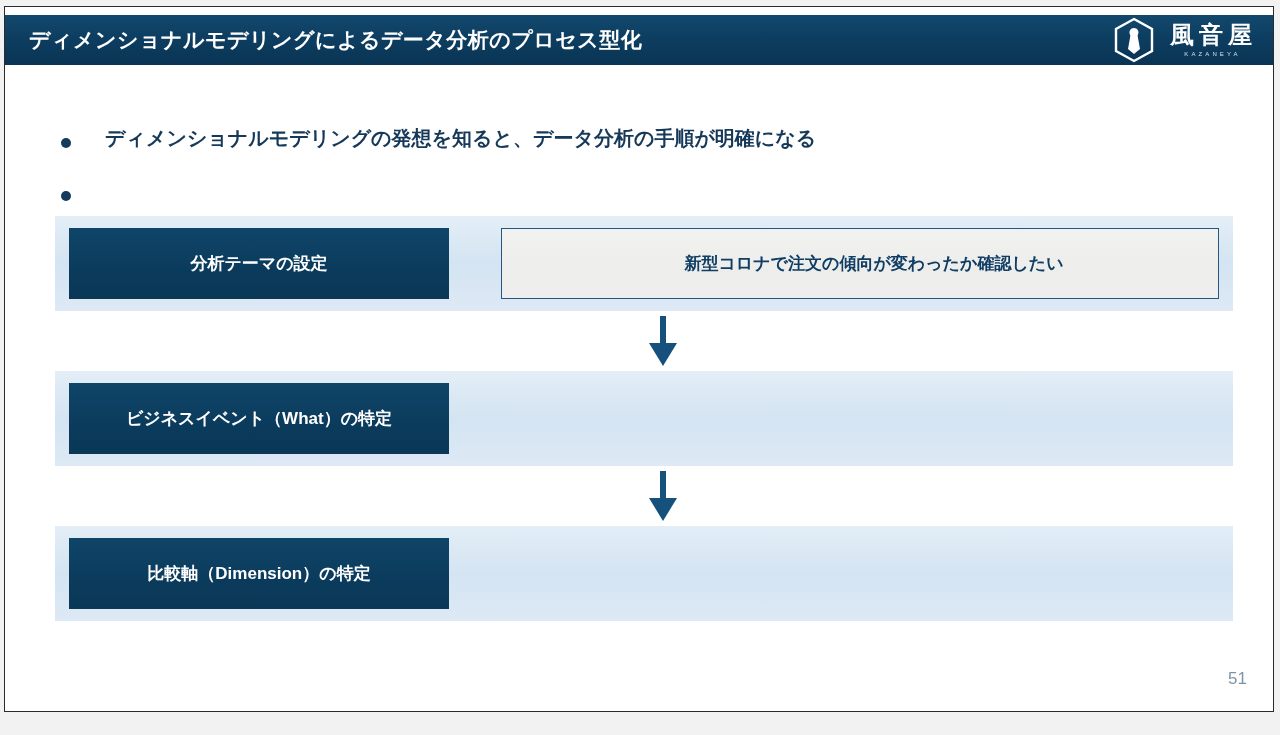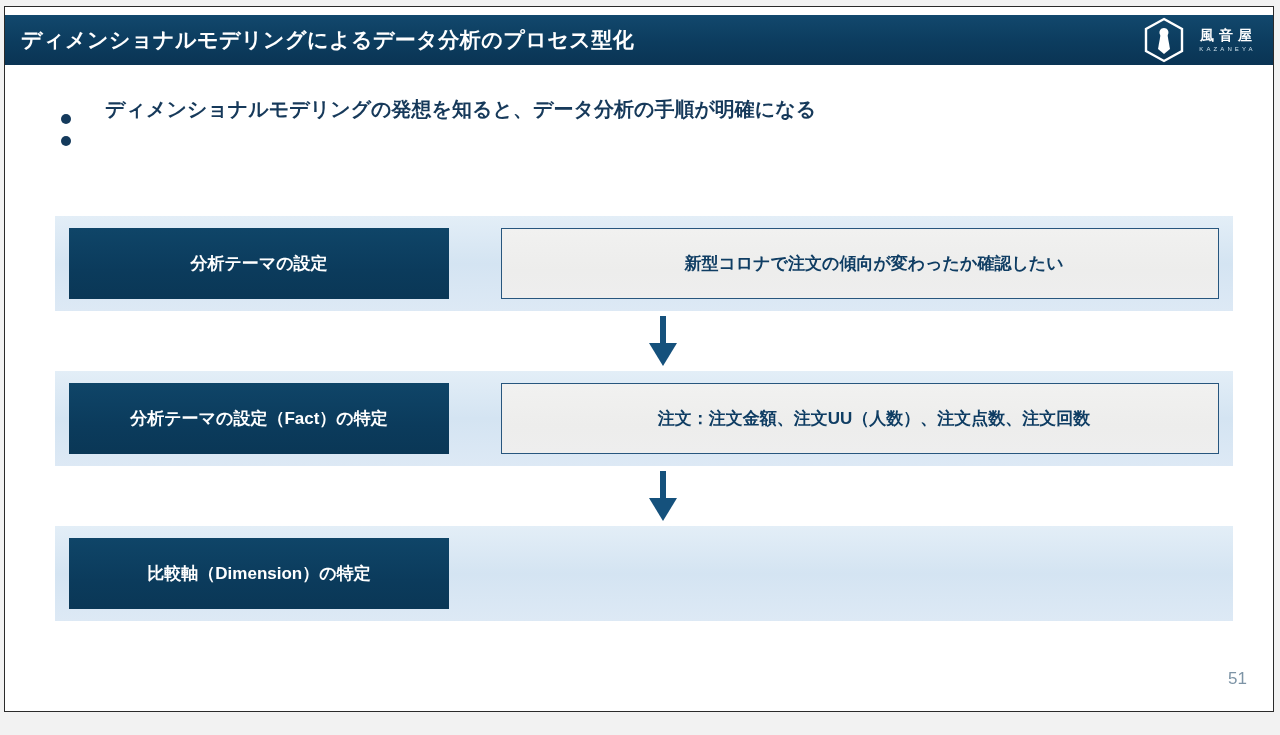--- a/index.html
+++ b/index.html
@@ -33,21 +33,21 @@
     left: 0;
     top: 8px;
     width: 1268px;
     height: 50px;
     background: #0d4063;
     background: linear-gradient(180deg, #12486d 0%, #0c3c5e 55%, #0a3454 100%);
     display: flex;
     align-items: center;
     justify-content: space-between;
     box-sizing: border-box;
-    padding: 0 10px 0 16px;
+    padding: 0 10px 0 24px;
   }
   .header-title {
     color: #ffffff;
     font-size: 21px;
     font-weight: bold;
     letter-spacing: .5px;
     white-space: nowrap;
   }
 
   
@@ -64,21 +64,21 @@
     flex: none;
   }
   .logo-text {
     display: flex;
     flex-direction: column;
     align-items: center;
     line-height: 1;
   }
   .logo-kanji {
     color: #ffffff;
-    font-size: 14px;
+    font-size: 24px;
     font-weight: bold;
     letter-spacing: 5px;
     text-indent: 5px;
   }
   .logo-roman {
     color: #cfe0ea;
     font-size: 6px;
     letter-spacing: 3.1px;
     text-indent: 3px;
     margin-top: 4px;
@@ -86,22 +86,23 @@
 
   
   .bullets {
     position: absolute;
     left: 56px;
     top: 88px;
     width: 1100px;
   }
   .bullet-row {
     display: flex;
-    align-items: flex-end;
+    align-items: center;
     margin-bottom: 3px;
+    margin-top: 29px;
   }
   .bullet-dot {
     width: 10px;
     height: 10px;
     border-radius: 50%;
     background: #143a5c;
     flex: none;
     margin-top: 9px;
     margin-right: 34px;
   }
@@ -250,22 +251,21 @@
     </div>
 
     <div class="arrow-gap">
       <div class="arrow">
         <span class="arrow-stem"></span>
         <span class="arrow-head"></span>
       </div>
     </div>
 
     <div class="band">
-      <div class="band-label">分析テーマの設定（Fact）の特定</div>
-      <div class="band-value">注文：注文金額、注文UU（人数）、注文点数、注文回数</div>
+      <div class="band-label">ビジネスイベント（What）の特定</div>
     </div>
 
     <div class="arrow-gap">
       <div class="arrow">
         <span class="arrow-stem"></span>
         <span class="arrow-head"></span>
       </div>
     </div>
 
     <div class="band">

